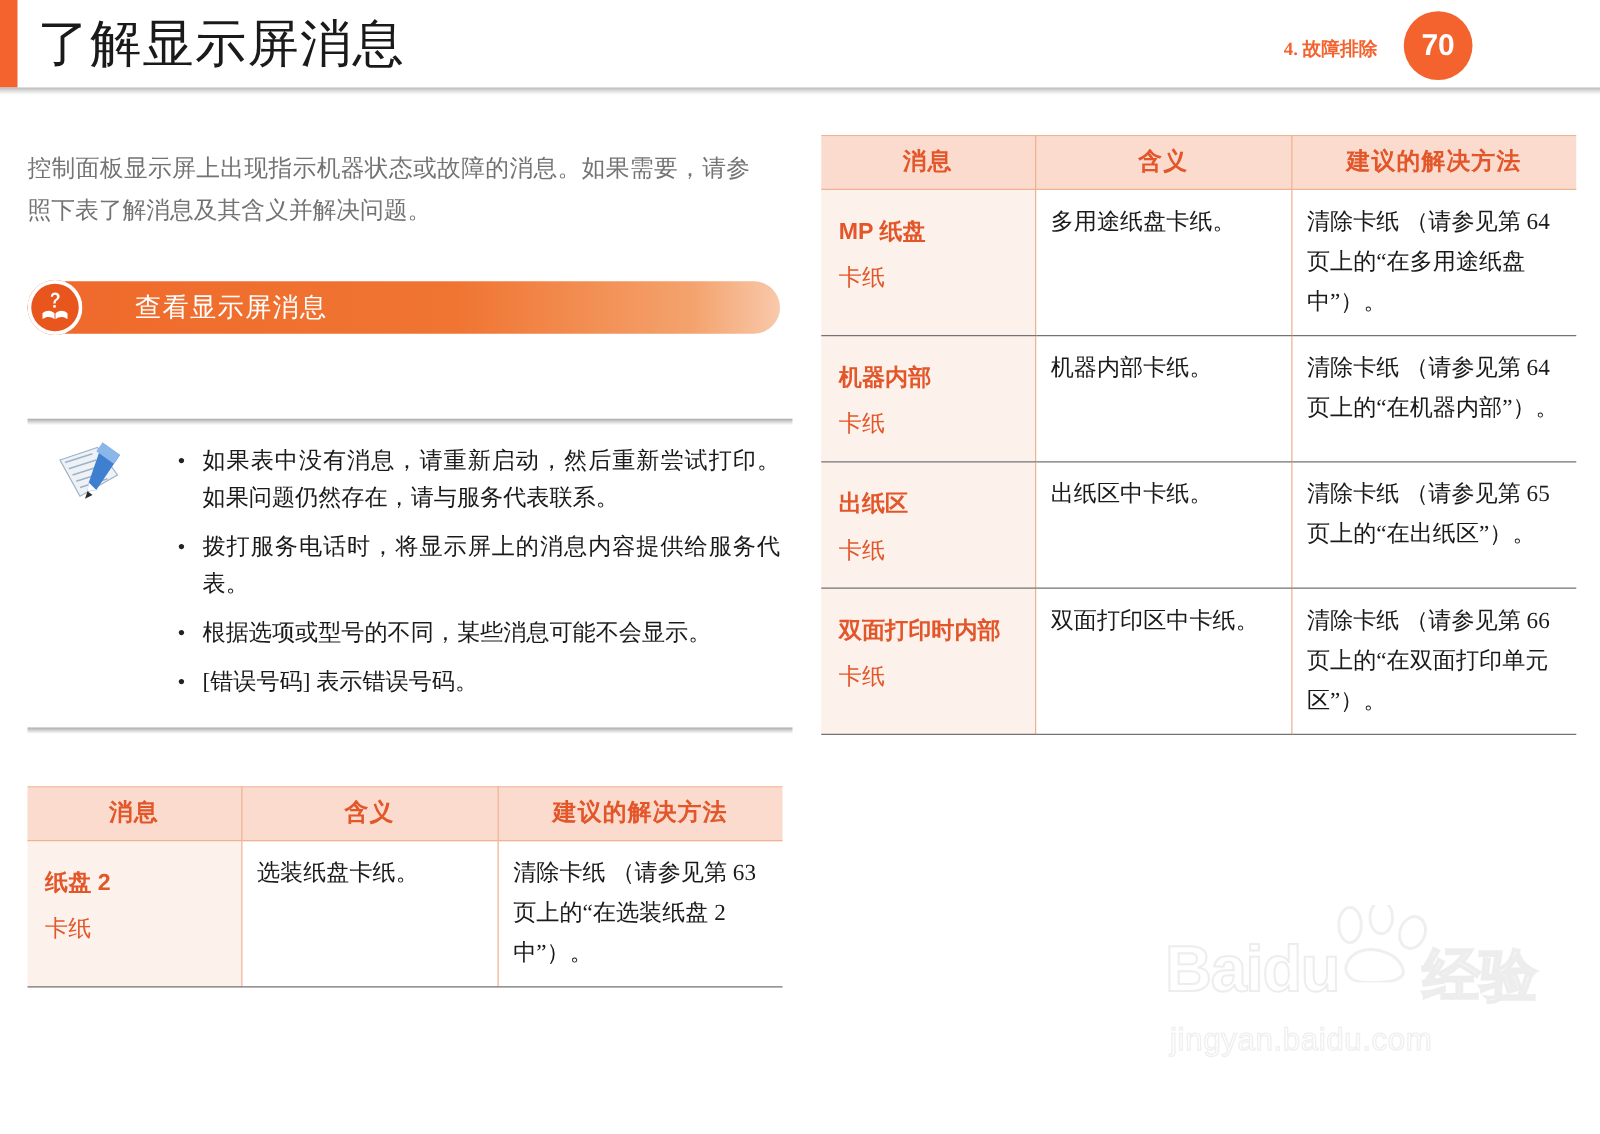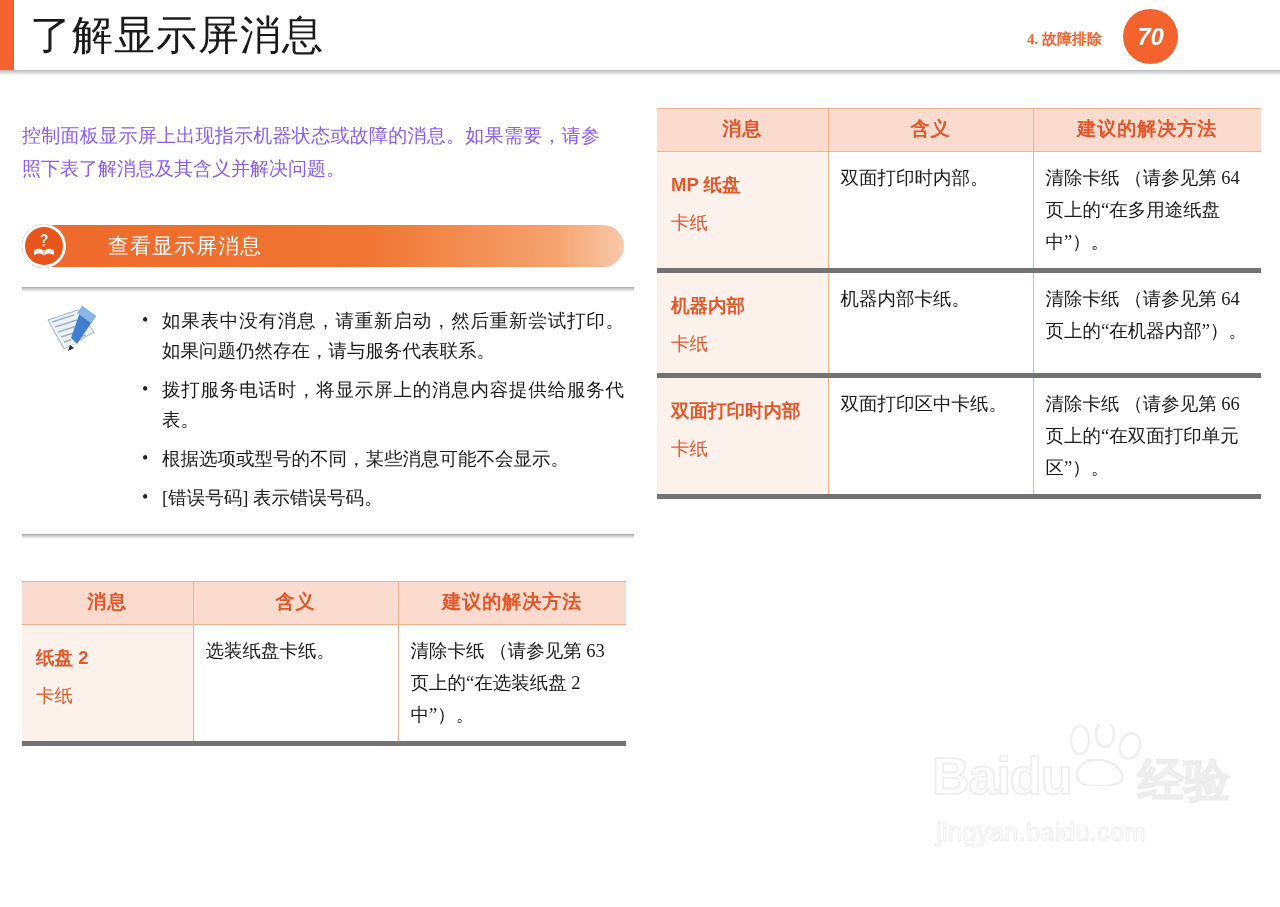--- a/index.html
+++ b/index.html
@@ -68,42 +68,41 @@
     height: 55px;
     border-radius: 50%;
     background: #f4622e;
     color: #ffffff;
     font-family: "Liberation Sans", "DejaVu Sans", sans-serif;
     font-size: 24px;
     font-weight: bold;
     display: flex;
     align-items: center;
     justify-content: center;
-    font-style: italic;
   }
 
   
   #left-column {
     position: absolute;
     left: 22px;
     top: 100px;
     width: 604px;
   }
   #right-column {
     position: absolute;
     left: 657px;
     top: 108px;
     width: 604px;
   }
 
   
   #intro-paragraph {
     font-size: 19px;
     line-height: 33px;
-    color: #8b5cf6;
+    color: #737373;
     width: 578px;
     text-align: justify;
   }
 
   
   #callout-banner {
     position: relative;
     margin-top: 40px;
     height: 42px;
     width: 602px;
@@ -137,21 +136,21 @@
     height: 26px;
     line-height: 42px;
     color: #ffffff;
     font-size: 21px;
     letter-spacing: 1px;
   }
 
   
   #note-box {
     position: relative;
-    margin-top: 20px;
+    margin-top: 68px;
     width: 612px;
     font-family: Liberation Serif, serif;
   }
   .note-rule {
     height: 5px;
     width: 612px;
     background: linear-gradient(to bottom, #a9a9a9 0%, #cfcfcf 40%, #ededed 78%, #ffffff 100%);
   }
   #note-body {
     position: relative;
@@ -209,21 +208,21 @@
   .msg-table {
     border-collapse: collapse;
     table-layout: fixed;
     width: 604px;
     font-size: 0;
   }
   .msg-table.left-table { margin-top: 42px; }
   .msg-table th, .msg-table td {
     vertical-align: top;
     border-right: 1px solid #f0b293;
-    border-bottom: 5px solid #737373;
+    border-bottom: 1px solid #737373;
     padding: 8px 4px 10px 12px;
   }
   .msg-table th:last-child, .msg-table td:last-child { border-right: none; }
   .msg-table thead th {
     background: #fadbcd;
     border-top: 1px solid #f0b293;
     border-bottom: 1px solid #f0b293;
     color: #e2562a;
     font-size: 19px;
     font-weight: bold;
@@ -402,30 +401,38 @@
         <th>含义</th>
         <th>建议的解决方法</th>
       </tr>
     </thead>
     <tbody>
       <tr>
         <td class="cell-message">
           <span>MP 纸盘</span>
           <span class="msg-line2">卡纸</span>
         </td>
-        <td class="cell-text">双面打印时内部。</td>
+        <td class="cell-text">多用途纸盘卡纸。</td>
         <td class="cell-text">清除卡纸 （请参见第 64 页上的“在多用途纸盘中”）。</td>
       </tr>
       <tr>
         <td class="cell-message">
           <span>机器内部</span>
           <span class="msg-line2">卡纸</span>
         </td>
         <td class="cell-text">机器内部卡纸。</td>
         <td class="cell-text">清除卡纸 （请参见第 64 页上的“在机器内部”）。</td>
+      </tr>
+      <tr>
+        <td class="cell-message">
+          <span>出纸区</span>
+          <span class="msg-line2">卡纸</span>
+        </td>
+        <td class="cell-text">出纸区中卡纸。</td>
+        <td class="cell-text">清除卡纸 （请参见第 65 页上的“在出纸区”）。</td>
       </tr>
       <tr>
         <td class="cell-message">
           <span>双面打印时内部</span>
           <span class="msg-line2">卡纸</span>
         </td>
         <td class="cell-text">双面打印区中卡纸。</td>
         <td class="cell-text">清除卡纸 （请参见第 66 页上的“在双面打印单元区”）。</td>
       </tr>
     </tbody>

